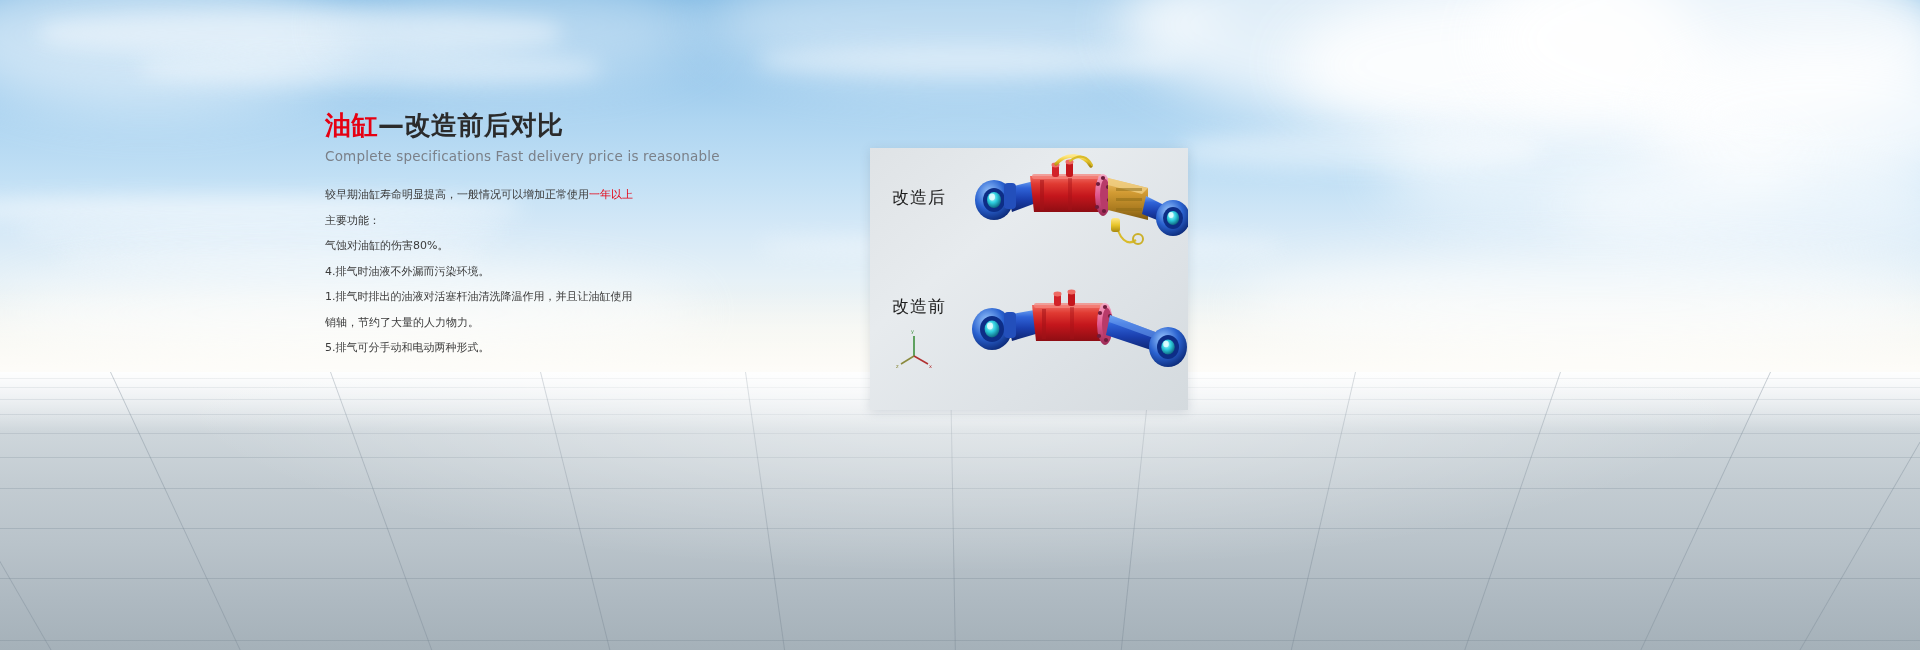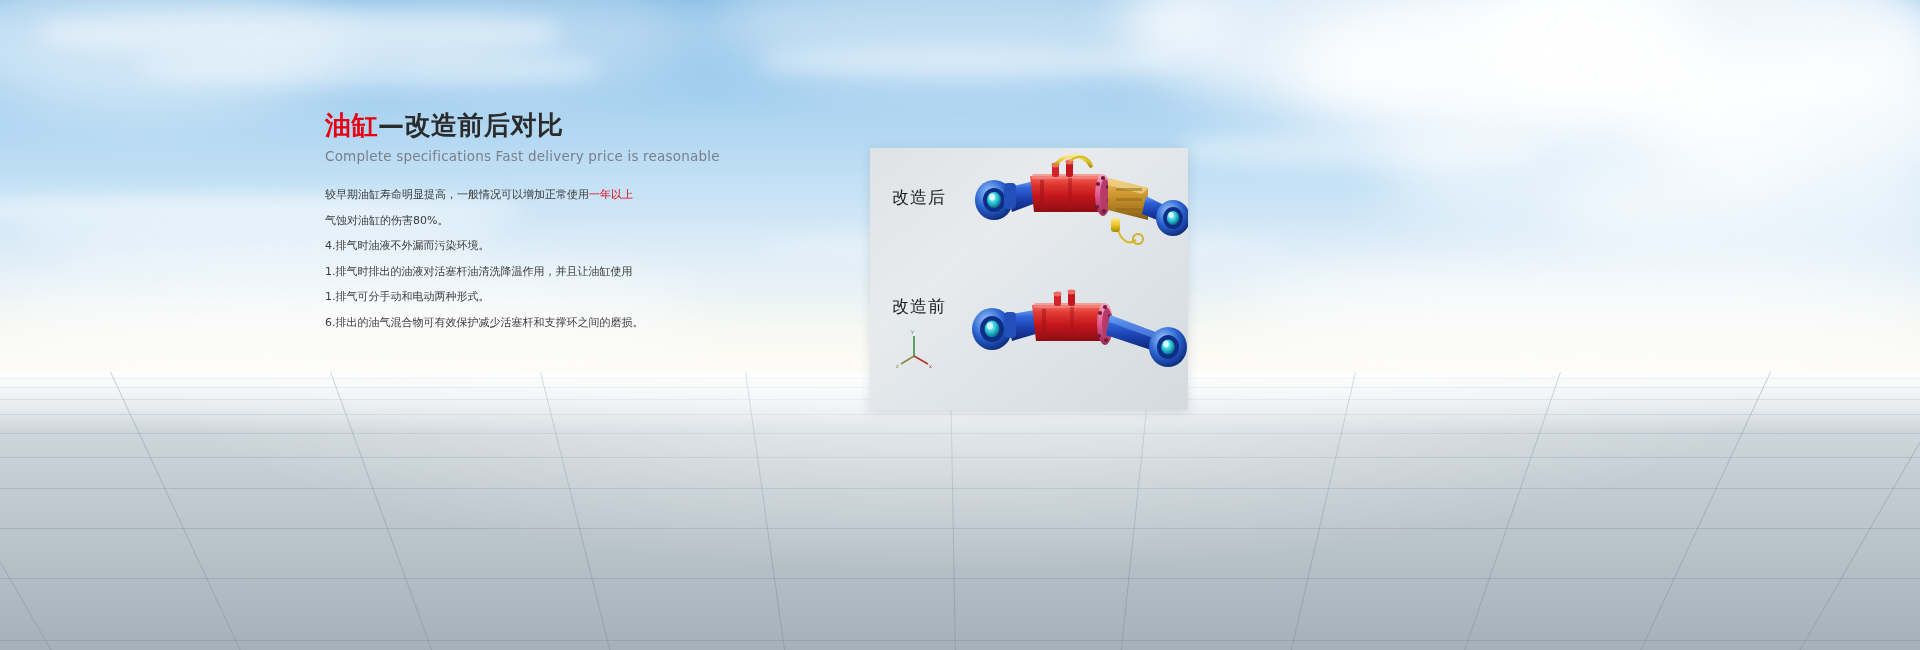--- a/index.html
+++ b/index.html
@@ -195,25 +195,26 @@
     <div class="title">
       <span class="accent">油缸</span><span>—改造前后对比</span>
     </div>
 
     <div class="subtitle">Complete specifications Fast delivery price is reasonable</div>
 
     <div class="body">
       <p>
         <span>较早期油缸寿命明显提高，一般情况可以增加正常使用</span><span class="red">一年以上</span>
       </p>
+      <p><span>主要功能：</span></p>
       <p><span>气蚀对油缸的伤害80%。</span></p>
       <p><span>4.排气时油液不外漏而污染环境。</span></p>
       <p><span>1.排气时排出的油液对活塞杆油清洗降温作用，并且让油缸使用</span></p>
-      <p><span>1.排气可分手动和电动两种形式。</span></p>
-      <p><span>6.排出的油气混合物可有效保护减少活塞杆和支撑环之间的磨损。</span></p>
+      <p><span>销轴，节约了大量的人力物力。</span></p>
+      <p><span>5.排气可分手动和电动两种形式。</span></p>
     </div>
   </div>
 
   <div class="panel">
 
     <svg class="cyl-svg" viewBox="0 0 318 262">
       <defs>
         <linearGradient id="redBody" x1="0" y1="0" x2="0" y2="1">
           <stop offset="0%" stop-color="#f06b63"></stop>
           <stop offset="22%" stop-color="#e03a32"></stop>

